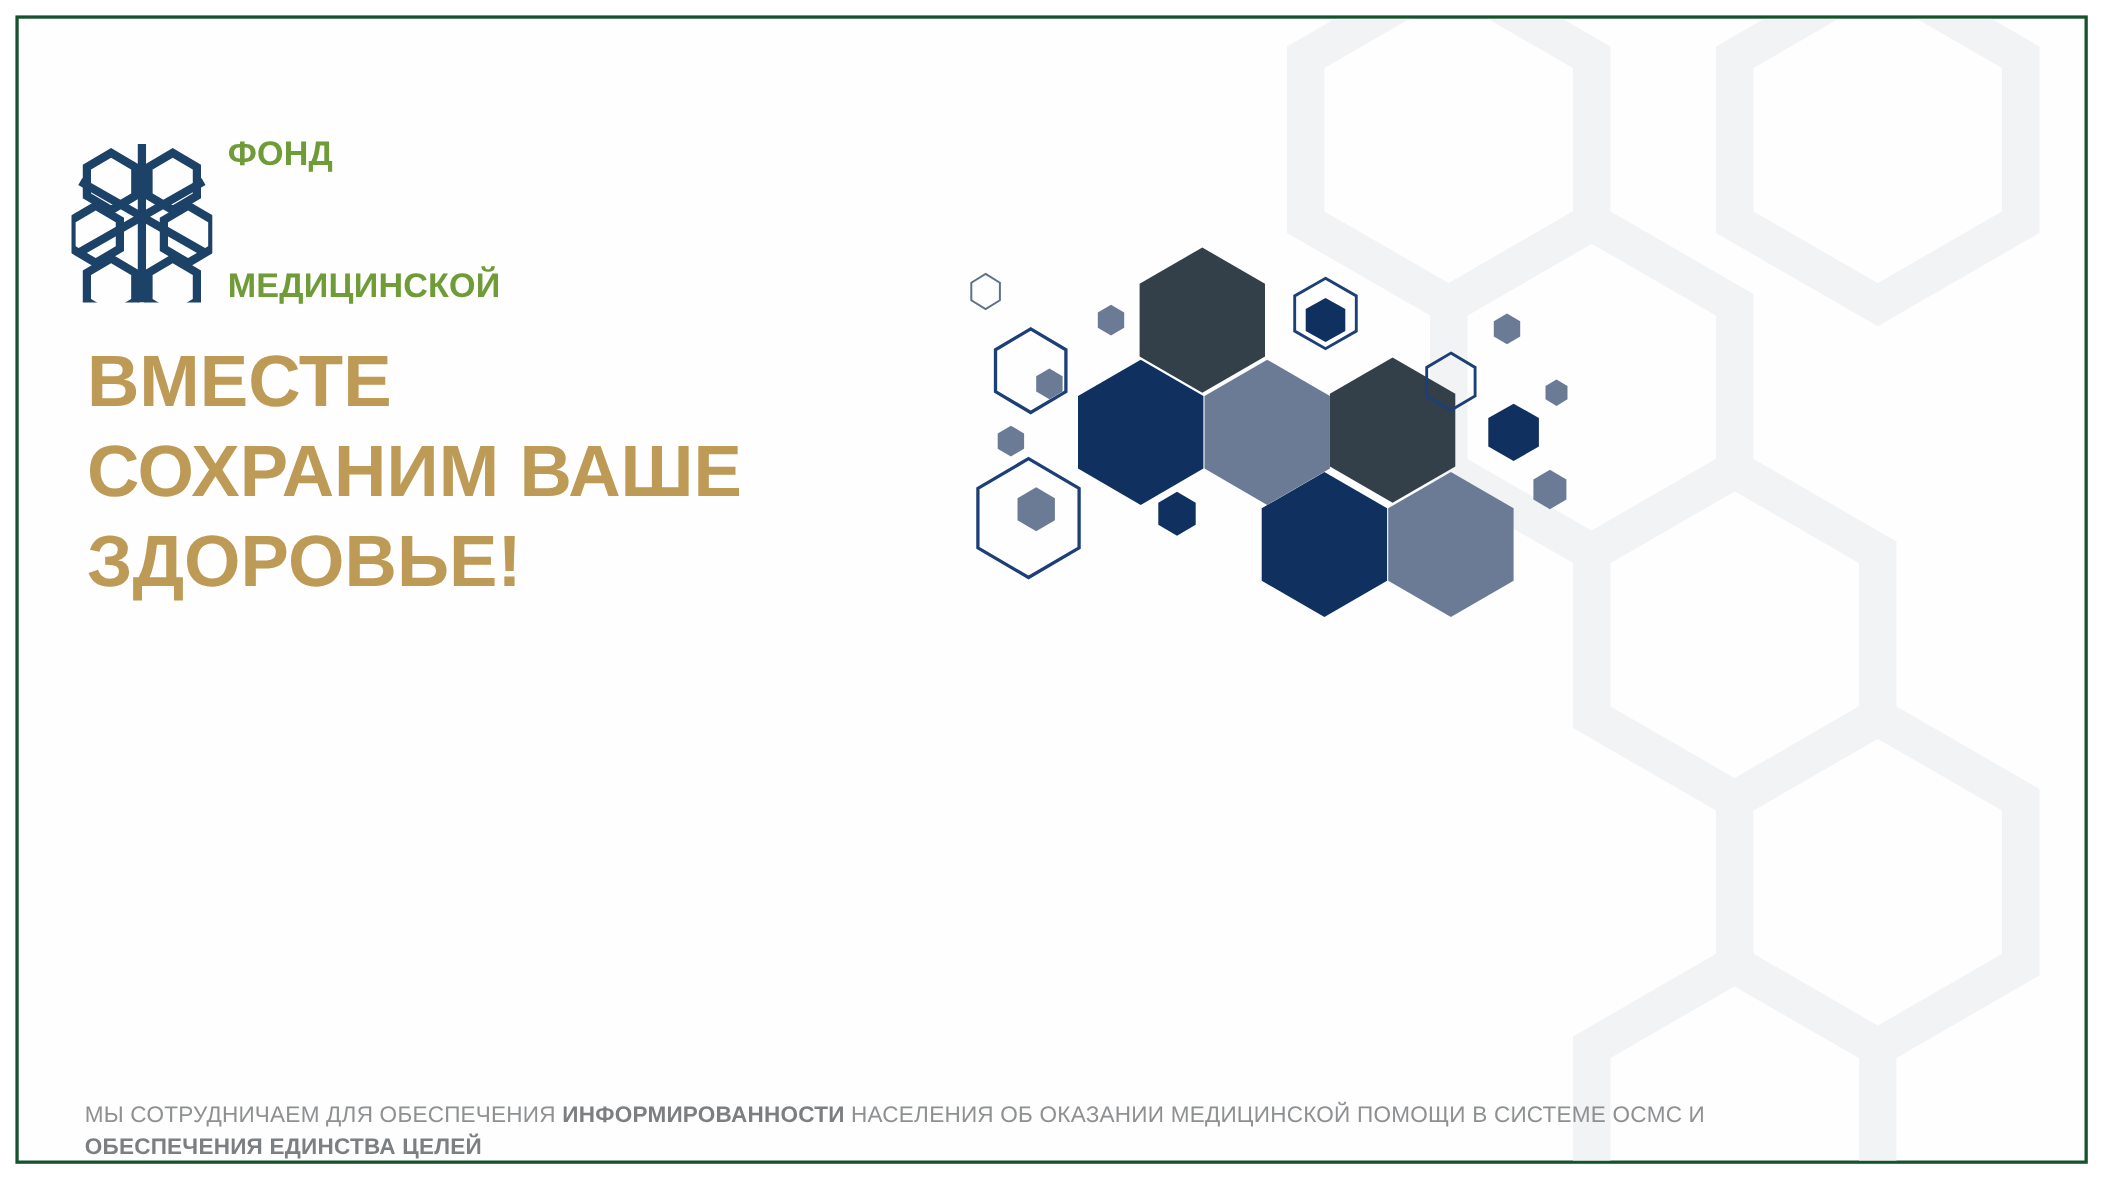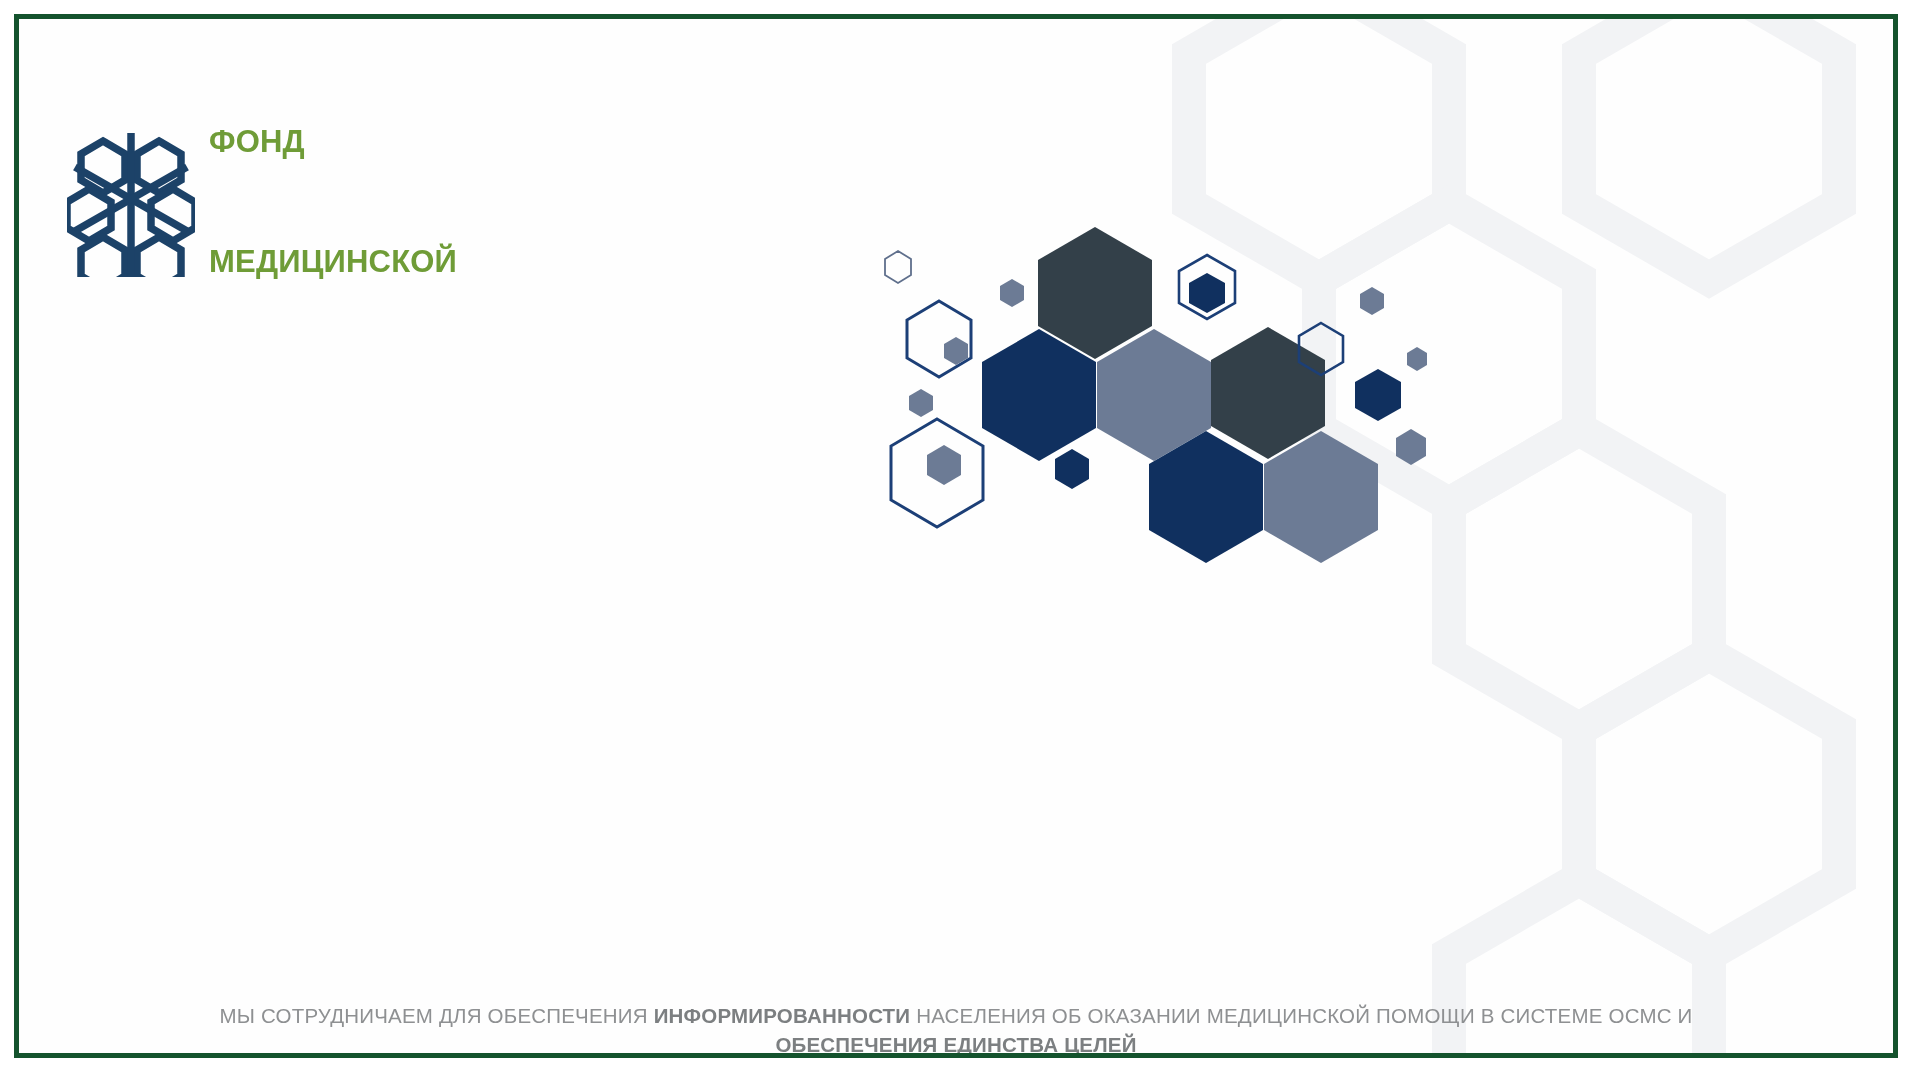--- a/index.html
+++ b/index.html
@@ -21,21 +21,21 @@
     width: 1920px;
     height: 1080px;
     background: #ffffff;
   }
   #slide-frame {
     position: absolute;
     left: 14px;
     top: 14px;
     width: 1884px;
     height: 1044px;
-    border: 5px solid #14532d;
+    border: 3px solid #14532d;
     box-sizing: border-box;
     background: #fefefe;
     overflow: hidden;
   }
   #watermark-layer {
     position: absolute;
     left: 0; top: 0;
     right: 0; bottom: 0;
     overflow: hidden;
   }
@@ -102,21 +102,20 @@
     width: 620px;
     height: 370px;
   }
 
   
   #footer {
     position: absolute;
     left: 60px;
     right: 60px;
     top: 982px;
-    text-align: center;
     color: #8e9092;
     font-size: 20.5px;
     line-height: 1.42;
     letter-spacing: 0.2px;
   }
   #footer b { color: #7c7f81; font-weight: bold; }
 </style>
 </head>
 <body>
 
@@ -163,20 +162,25 @@
             <path d="M36 14 L58 27 L58 53 L36 66 L14 53 L14 27 Z" opacity="0"></path>
           </g>
         </svg>
       </div>
       <div id="logo-text">
         <div>ФОНД</div>
         <div>МЕДИЦИНСКОЙ</div>
       </div>
     </div>
 
+    <div id="headline">
+      <div>ВМЕСТЕ</div>
+      <div>СОХРАНИМ ВАШЕ</div>
+      <div>ЗДОРОВЬЕ!</div>
+    </div>
 
 
     <div id="hex-cluster">
       <svg viewBox="0 0 620 370" width="620" height="370">
         <defs>
           
         </defs>
 
         <path d="M39 42 L52 50 L52 66 L39 74 L26 66 L26 50 Z" fill="none" stroke="#5f6f8c" stroke-width="1.8"></path>
 

